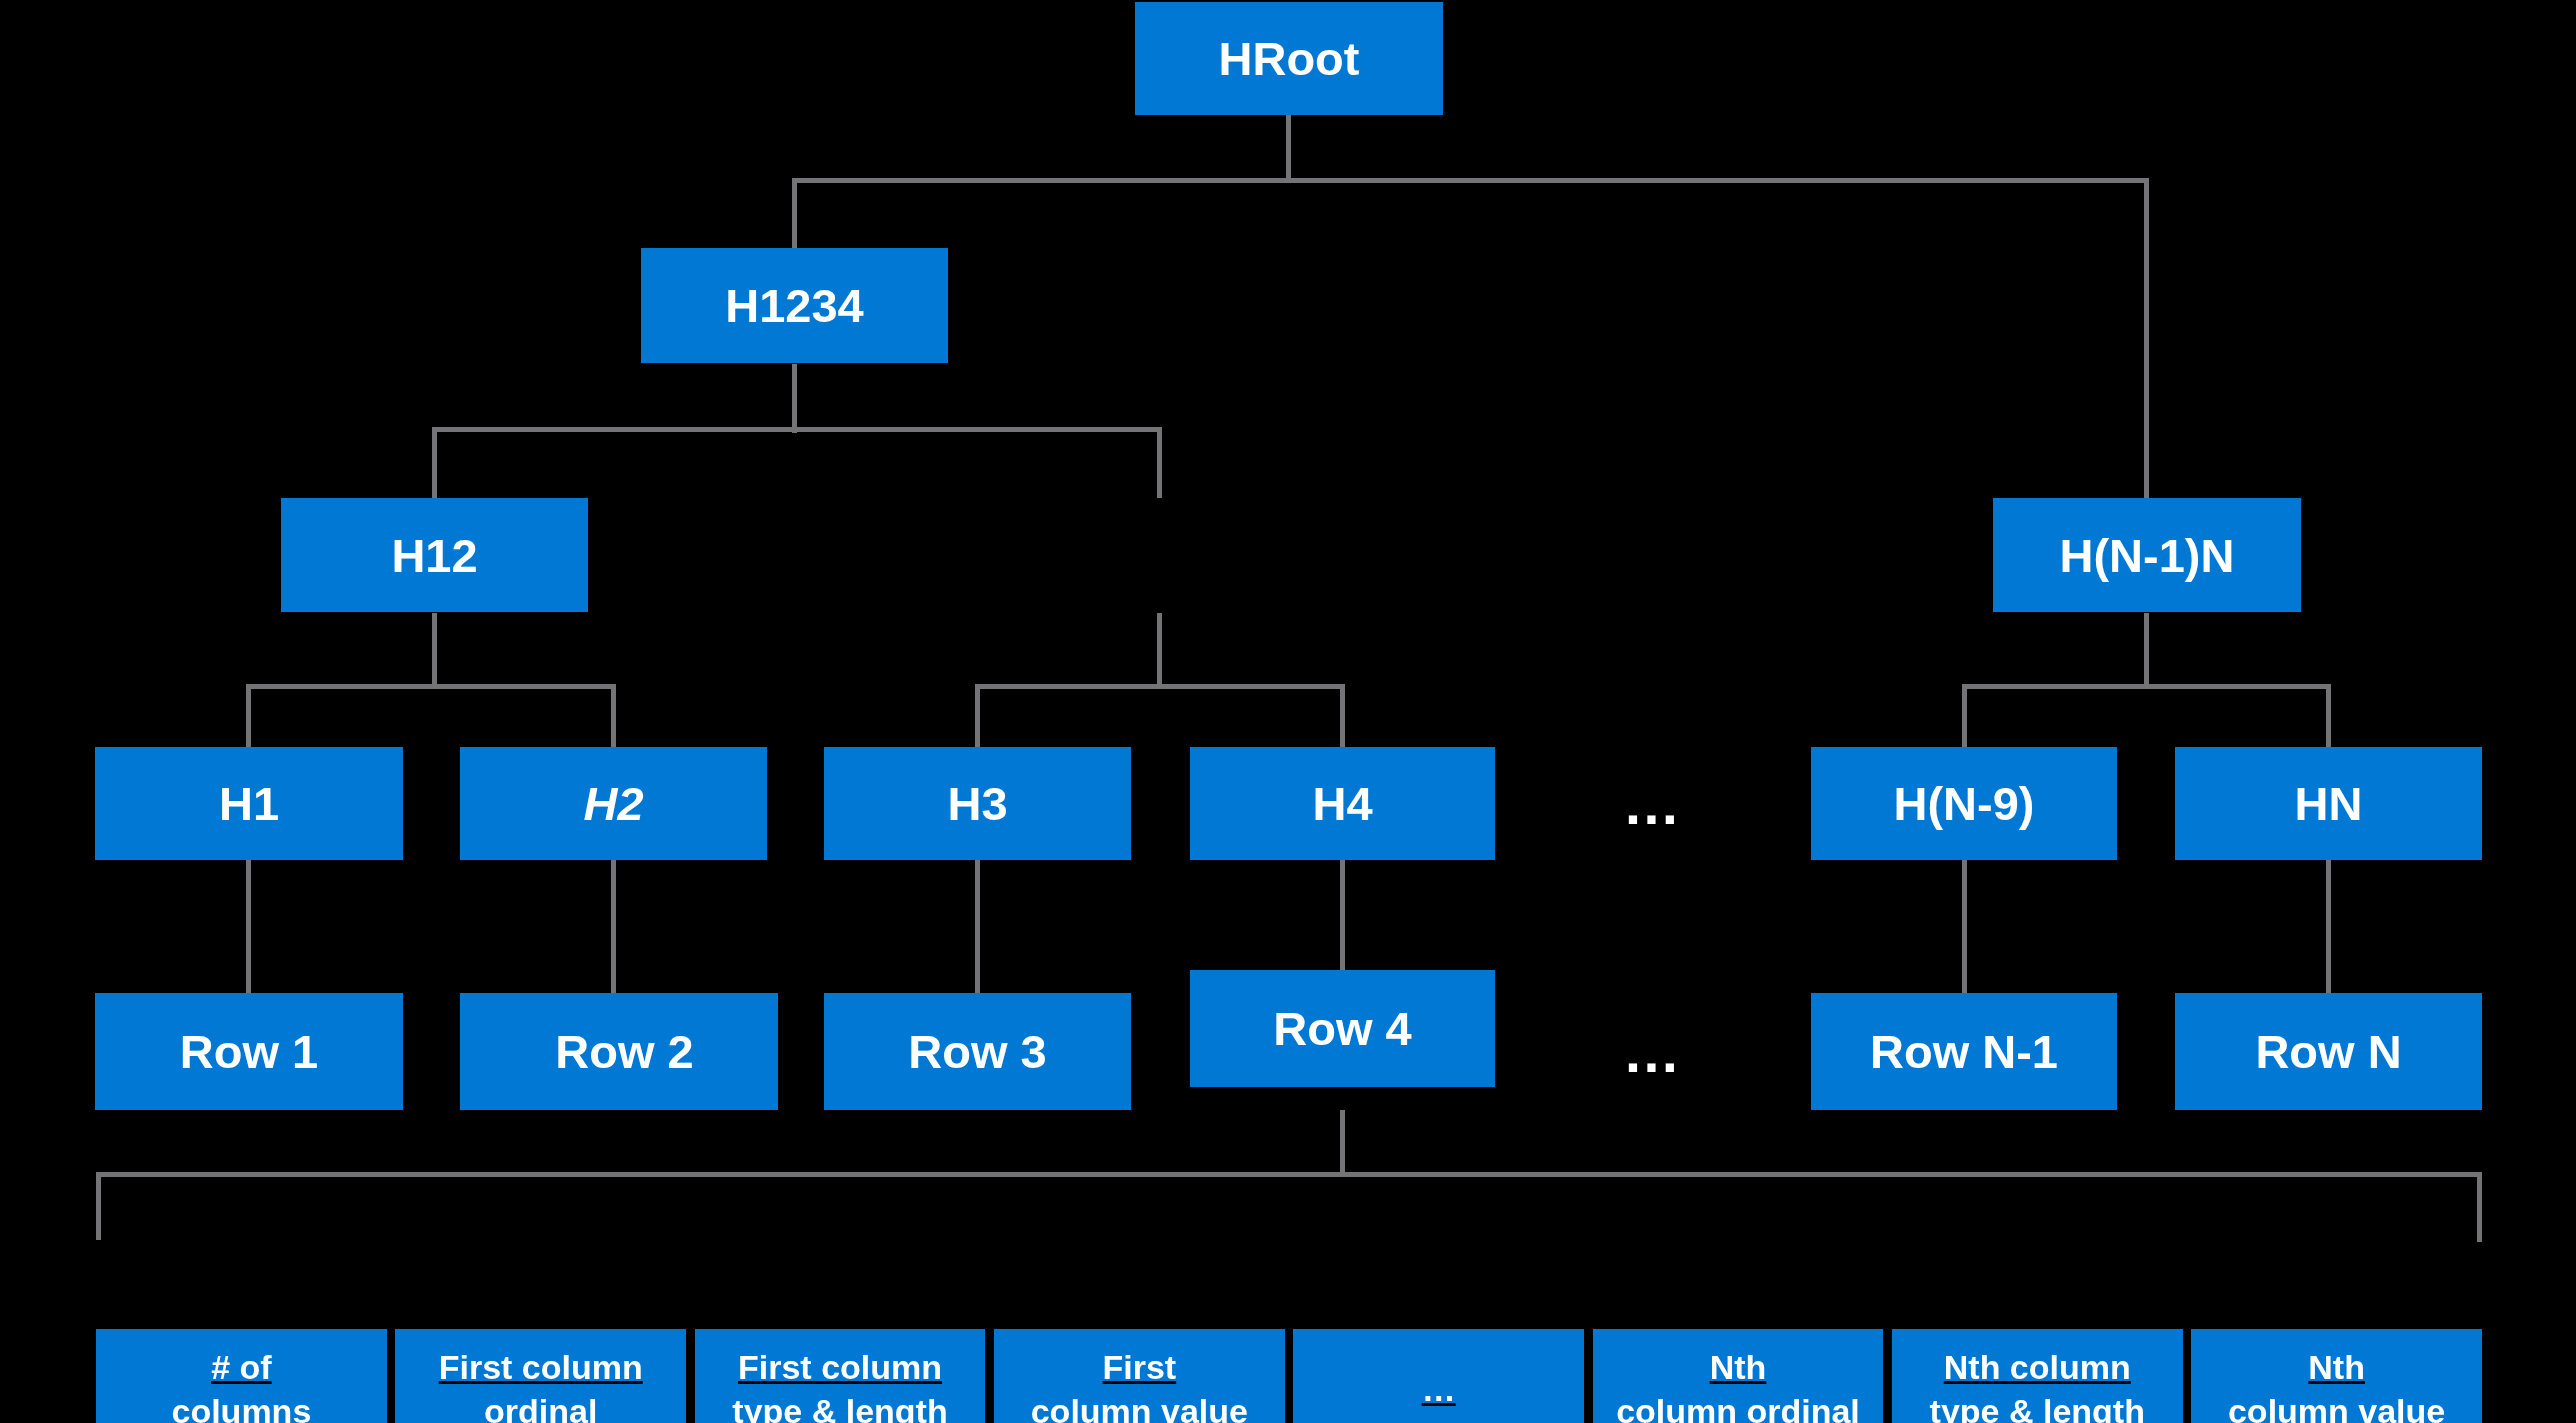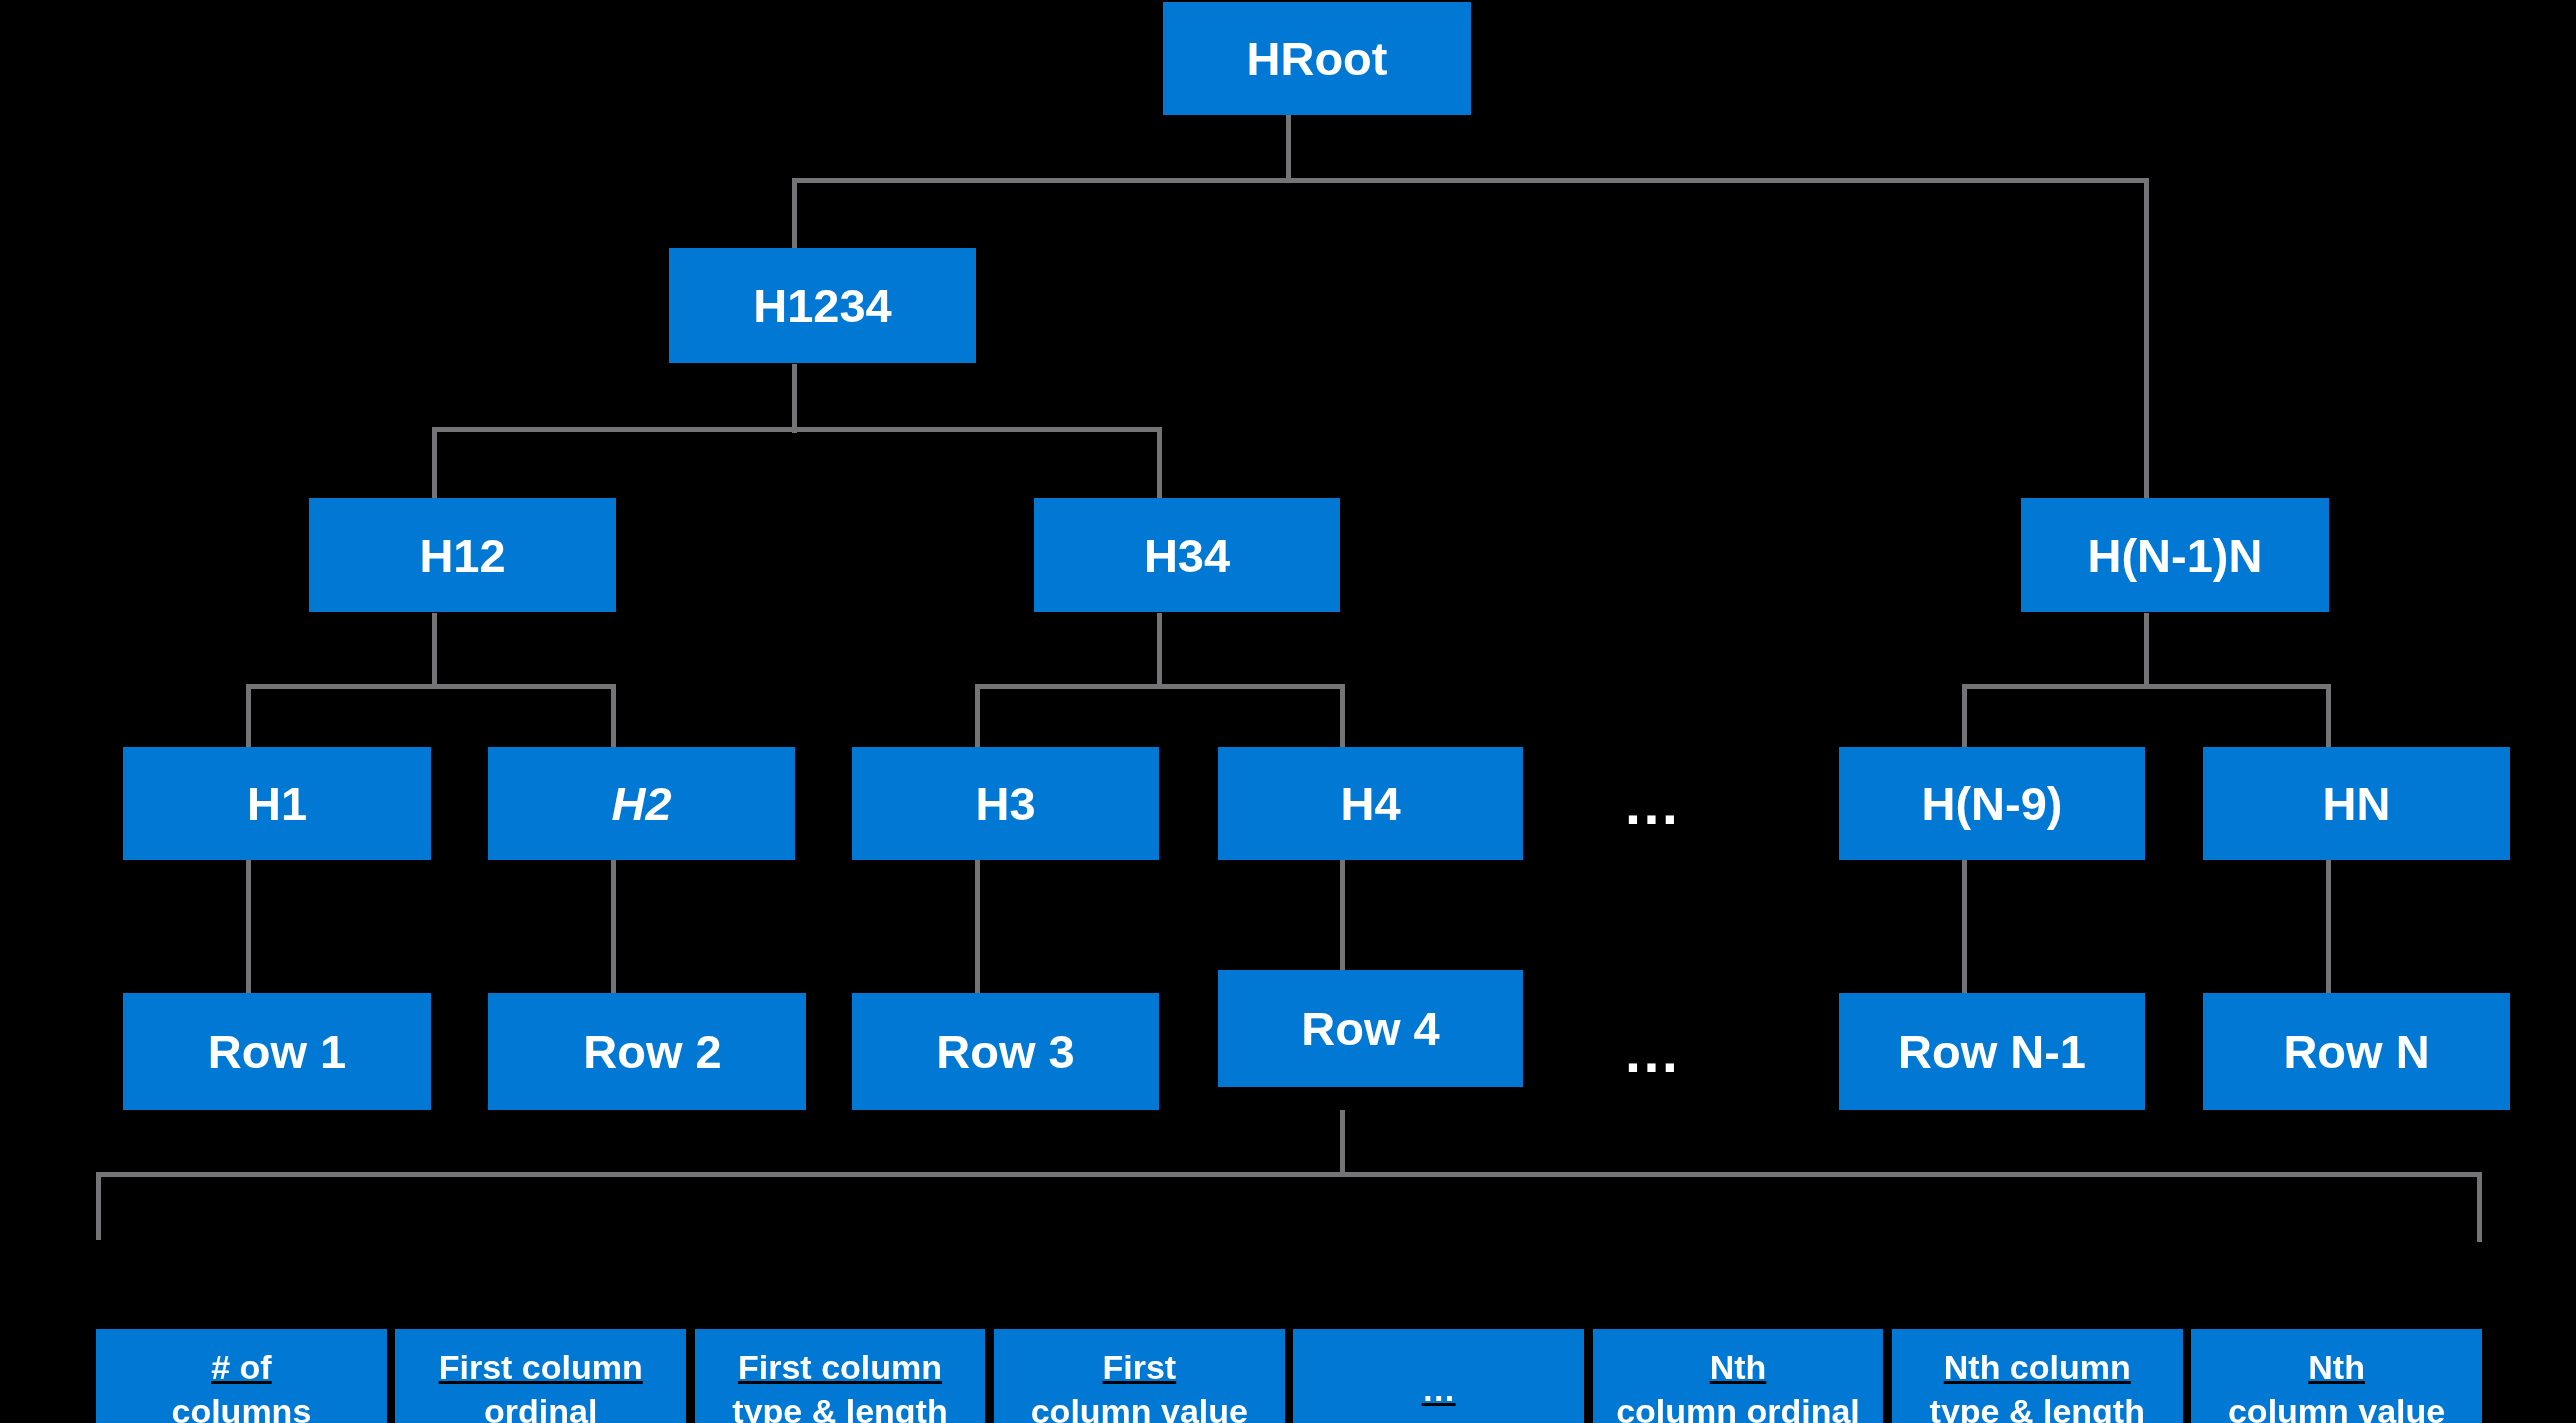--- a/index.html
+++ b/index.html
@@ -19,21 +19,20 @@
     position: absolute;
     background: var(--node-fill, #0078D4);
     color: var(--node-text, #fff);
     display: flex;
     align-items: center;
     justify-content: center;
     font-weight: bold;
     font-size: 47px;
     line-height: 1;
     white-space: nowrap;
-    margin-left: 28px;
   }
   .ellipsis-node {
     position: absolute;
     background: transparent;
     color: var(--node-text, #fff);
     display: flex;
     align-items: center;
     justify-content: center;
     font-weight: bold;
     font-size: 58px;
@@ -150,21 +149,20 @@
   <div class="connector" id="c-hn1-rown1"></div>
   <div class="connector" id="c-hn-rown"></div>
   <div class="connector" id="c-row4-stem"></div>
   <div class="connector" id="c-bracket-h"></div>
   <div class="connector" id="c-bracket-left"></div>
   <div class="connector" id="c-bracket-right"></div>
 
   <div class="node" id="n-hroot">HRoot</div>
   <div class="node" id="n-h1234">H1234</div>
   <div class="node" id="n-h12">H12</div>
-  <div class="node" id="n-h34">H34</div>
   <div class="node" id="n-hn1n">H(N-1)N</div>
   <div class="node" id="n-h1">H1</div>
   <div class="node" id="n-h2">H2</div>
   <div class="node" id="n-h3">H3</div>
   <div class="node" id="n-h4">H4</div>
   <div class="ellipsis-node" id="n-hdots">…</div>
   <div class="node" id="n-hn1">H(N-9)</div>
   <div class="node" id="n-hn">HN</div>
   <div class="node" id="n-row1">Row 1</div>
   <div class="node" id="n-row2">Row 2</div>

